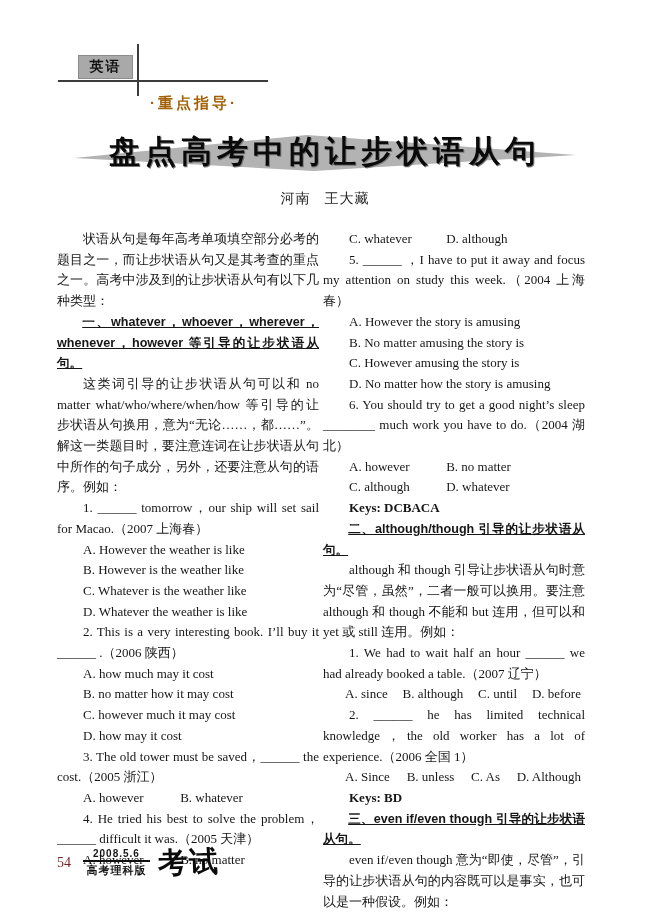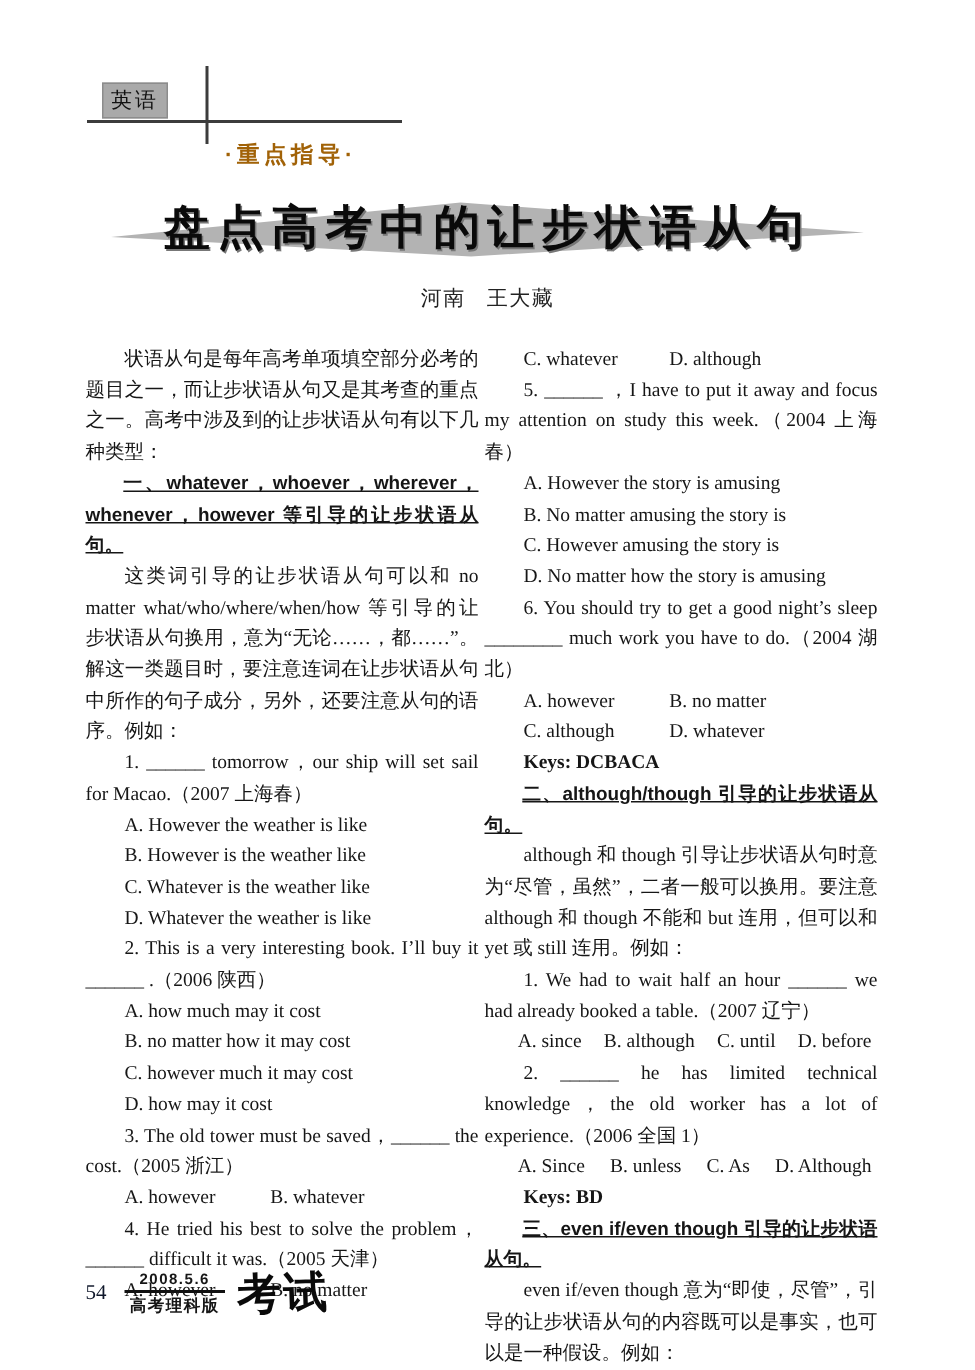--- a/index.html
+++ b/index.html
@@ -2,25 +2,25 @@
 <html><head>
 <meta charset="utf-8">
 <style>
   html,body{margin:0;padding:0;}
   body{
     width:650px;height:913px;background:#ffffff;position:relative;overflow:hidden;
     font-family:"Liberation Serif","DejaVu Serif",serif;color:#161616;
   }
   
   .subject-box{
-    position:absolute;left:68px;top:55px;width:44px;height:24px;
+    position:absolute;left:78px;top:55px;width:55px;height:24px;
     background:#a9a9a9;border:1px solid #8c8c8c;box-sizing:border-box;
     display:flex;align-items:center;justify-content:center;
     font-family:"Liberation Sans","DejaVu Sans",sans-serif;
-    font-weight:normal;font-size:14px;letter-spacing:2px;color:#111;
+    font-weight:bold;font-size:14px;letter-spacing:2px;color:#111;
   }
   .header-vrule{position:absolute;left:137px;top:44px;width:2px;height:52px;background:#3c3c3c;}
   .header-hrule{position:absolute;left:58px;top:80px;width:210px;height:2px;background:#3c3c3c;}
   .column-title{
     position:absolute;left:150px;top:61px;
     font-family:Liberation Sans, sans-serif;
     font-weight:bold;font-size:15px;letter-spacing:3px;color:#a16207;margin-top:33px;
   }
   
   .banner-svg{position:absolute;left:74px;top:133px;width:502px;height:40px;z-index:0;}
@@ -44,21 +44,21 @@
     font-family:"Liberation Sans","DejaVu Sans",sans-serif;font-size:12.6px;text-decoration:underline;
   }
   .opt1{padding-left:2em;margin:0;text-align:left;}
   .keys{padding-left:2em;margin:0;text-align:left;font-weight:bold;}
   .opt2{display:flex;margin:0;text-align:left;}
   .opt2 .cell:first-child{padding-left:2em;width:47%;box-sizing:border-box;flex:0 0 47%;}
   .opt2 .cell:last-child{flex:1;}
   .opt4{display:flex;margin:0;text-align:left;padding-left:1.7em;padding-right:4px;justify-content:space-between;}
   
   .footer{position:absolute;left:57px;top:842px;height:42px;display:flex;align-items:center;}
-  .page-number{font-size:14px;color:#0f172a;margin-right:12px;}
+  .page-number{font-size:14px;color:#7f1d1d;margin-right:12px;}
   .issue-frac{display:inline-block;text-align:center;margin-right:8px;}
   .issue-date{
     font-family:"Liberation Sans","DejaVu Sans",sans-serif;font-weight:bold;
     font-size:10px;letter-spacing:1px;padding:0 10px 1px 10px;
     border-bottom:2px solid #111;
   }
   .issue-edition{
     font-family:"Liberation Sans","DejaVu Sans",sans-serif;font-weight:bold;
     font-size:11px;letter-spacing:1px;padding-top:1px;
   }

